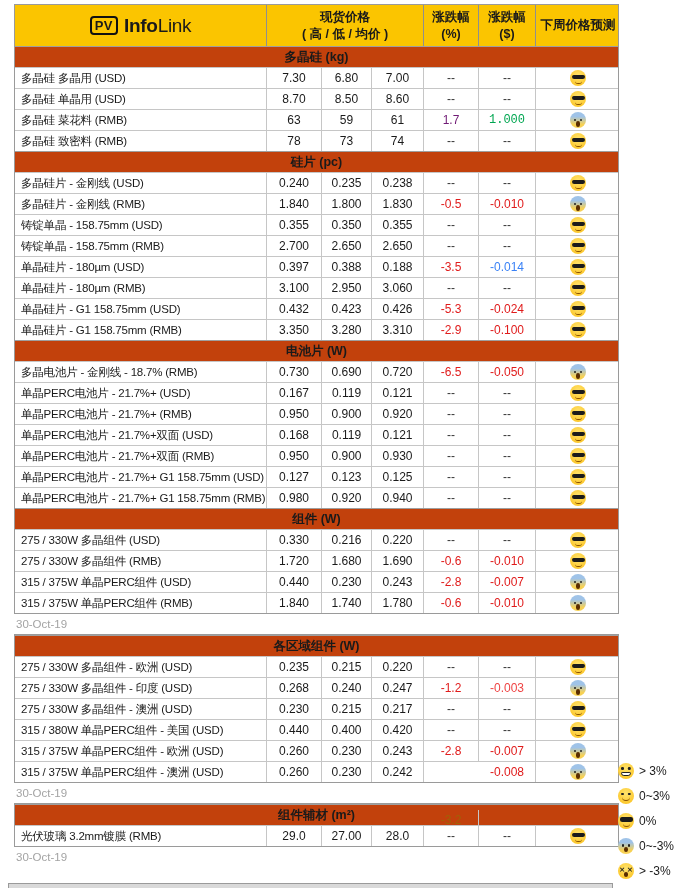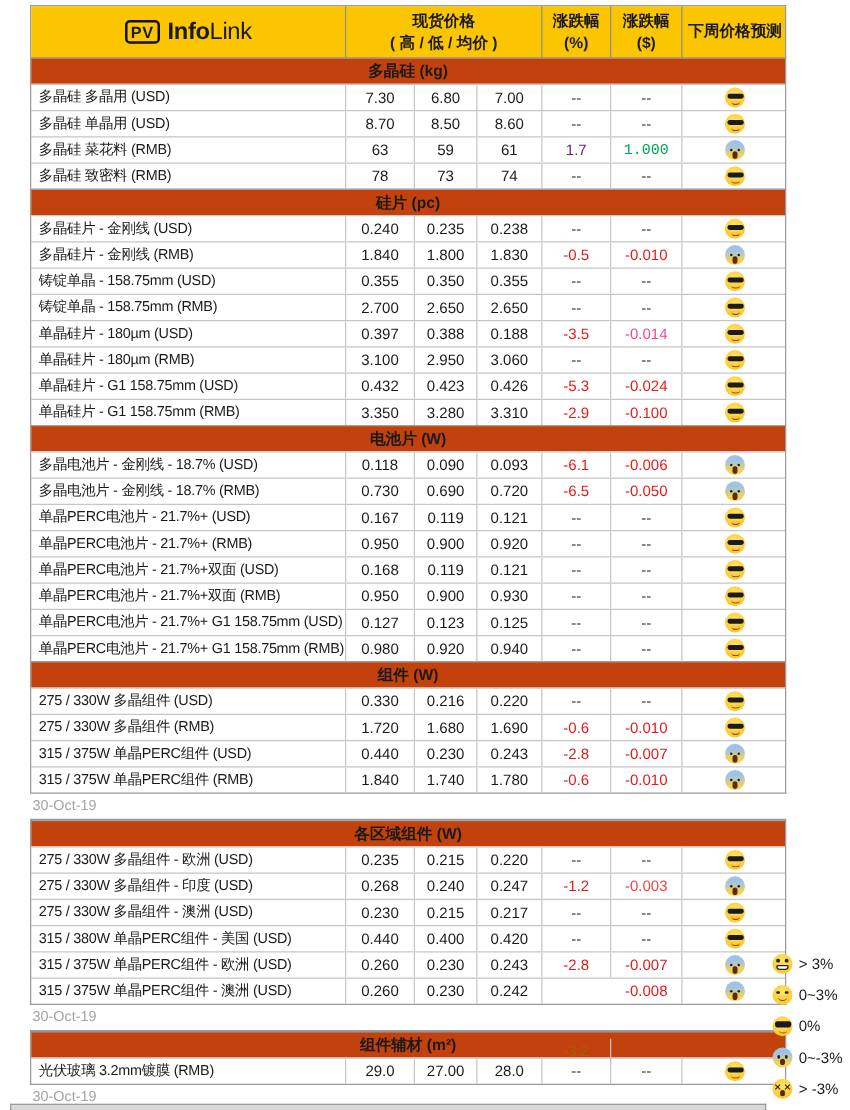--- a/index.html
+++ b/index.html
@@ -1,21 +1,21 @@
 <!DOCTYPE html>
 <html><head>
 <meta charset="utf-8">
 <style>
   html,body{margin:0;padding:0;}
   body{
     width:680px;height:888px;overflow:hidden;background:#ffffff;position:relative;
     font-family:"Liberation Sans","DejaVu Sans",sans-serif;color:#1a1a1a;
     -webkit-font-smoothing:antialiased;
   }
-  .sheet{position:absolute;left:24px;top:4px;width:605px;}
+  .sheet{position:absolute;left:14px;top:4px;width:605px;}
   .tbl{border:1px solid #9a9a9a;background:#fff;}
   .date-note{height:20px;line-height:20px;font-size:11.5px;color:#a3a3a3;padding-left:2px;}
 
   
   .main-header{display:grid;grid-template-columns:252px 157px 55px 57px 84px;background:#fbc500;height:41px;}
   .main-header .hcell{
     display:flex;flex-direction:column;justify-content:center;align-items:center;
     font-weight:bold;font-size:12.5px;line-height:17px;border-right:1px solid #8f8f8f;text-align:center;
   }
   .main-header .hcell:last-child{border-right:none;}
@@ -180,21 +180,21 @@
         <div class="cell forecast">
           <span class="face face-cool"></span>
         </div>
       </div>
       <div class="row">
         <div class="cell name">单晶硅片 - 180µm (USD)</div>
         <div class="cell num">0.397</div>
         <div class="cell num">0.388</div>
         <div class="cell num">0.188</div>
         <div class="cell num" style="color: rgb(224, 27, 27);">-3.5</div>
-        <div class="cell num" style="color: #ec4899;">-0.014</div>
+        <div class="cell num" style="color: #3b82f6;">-0.014</div>
         <div class="cell forecast">
           <span class="face face-cool"></span>
         </div>
       </div>
       <div class="row">
         <div class="cell name">单晶硅片 - 180µm (RMB)</div>
         <div class="cell num">3.100</div>
         <div class="cell num">2.950</div>
         <div class="cell num">3.060</div>
         <div class="cell num" style="color: rgb(51, 51, 51);">--</div>
@@ -220,31 +220,20 @@
         <div class="cell num">3.280</div>
         <div class="cell num">3.310</div>
         <div class="cell num" style="color: rgb(224, 27, 27);">-2.9</div>
         <div class="cell num" style="color: rgb(224, 27, 27);">-0.100</div>
         <div class="cell forecast">
           <span class="face face-cool"></span>
         </div>
       </div>
       <div class="sec">电池片 (W)</div>
       <div class="row">
-        <div class="cell name">多晶电池片 - 金刚线 - 18.7% (USD)</div>
-        <div class="cell num">0.118</div>
-        <div class="cell num">0.090</div>
-        <div class="cell num">0.093</div>
-        <div class="cell num" style="color: rgb(224, 27, 27);">-6.1</div>
-        <div class="cell num" style="color: rgb(224, 27, 27);">-0.006</div>
-        <div class="cell forecast">
-          <span class="face face-scream"></span>
-        </div>
-      </div>
-      <div class="row">
         <div class="cell name">多晶电池片 - 金刚线 - 18.7% (RMB)</div>
         <div class="cell num">0.730</div>
         <div class="cell num">0.690</div>
         <div class="cell num">0.720</div>
         <div class="cell num" style="color: rgb(224, 27, 27);">-6.5</div>
         <div class="cell num" style="color: rgb(224, 27, 27);">-0.050</div>
         <div class="cell forecast">
           <span class="face face-scream"></span>
         </div>
       </div>

